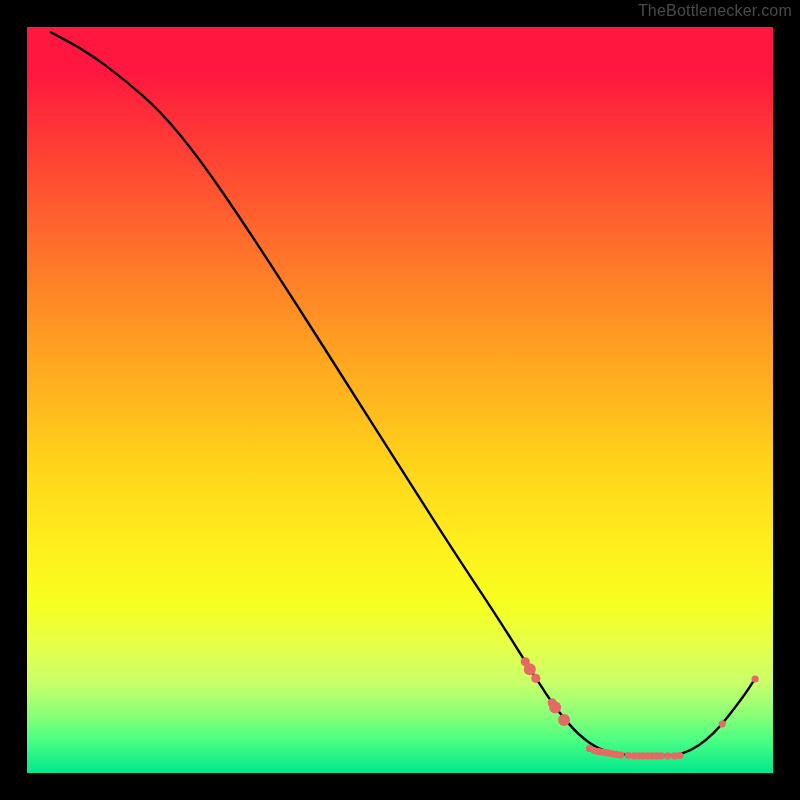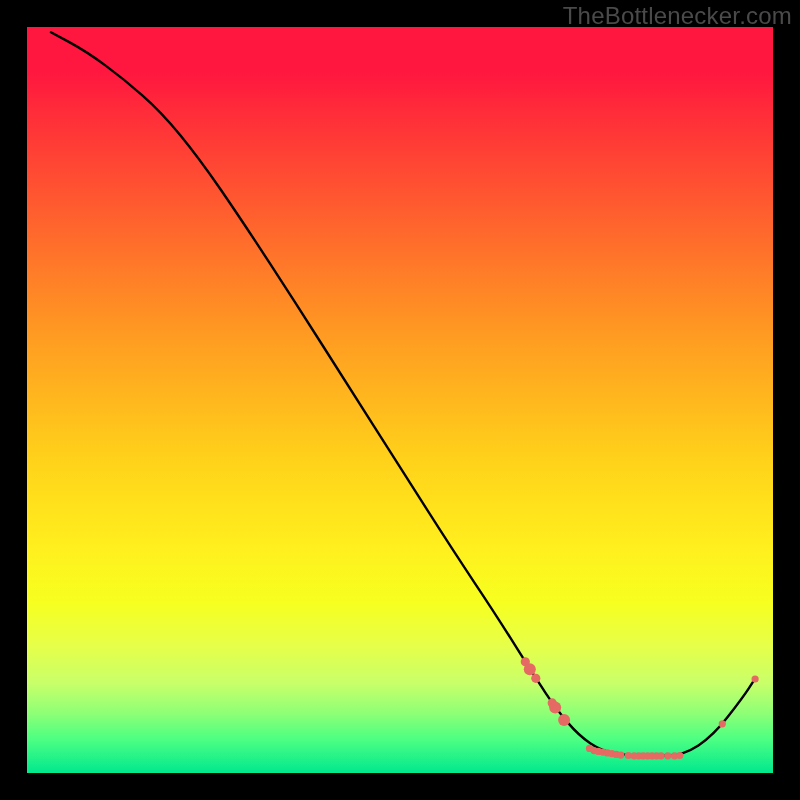--- a/index.html
+++ b/index.html
@@ -37,21 +37,21 @@
       #8eff76 92%,
       #4cff82 95.5%,
       #00e88e 100%
     );
   }
   .watermark {
     position: absolute;
     top: 2px;
     right: 8px;
     color: #4a4a4a;
-    font-size: 24px;
+    font-size: 16px;
     letter-spacing: 0.2px;
     user-select: none;
   }
   svg.curve {
     position: absolute;
     inset: 0;
     width: 746px;
     height: 746px;
   }
   .data-point {

